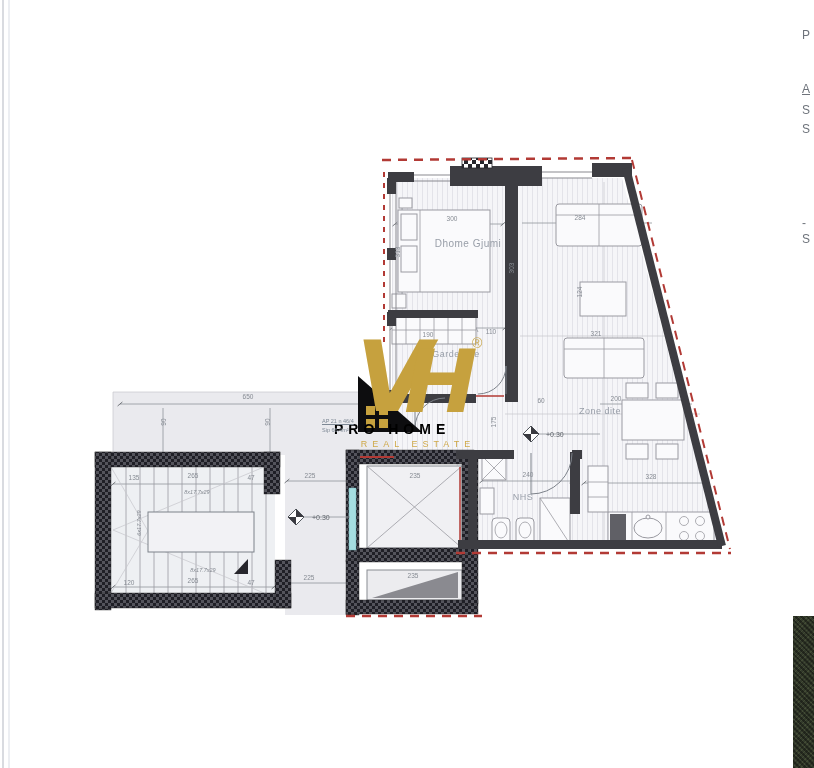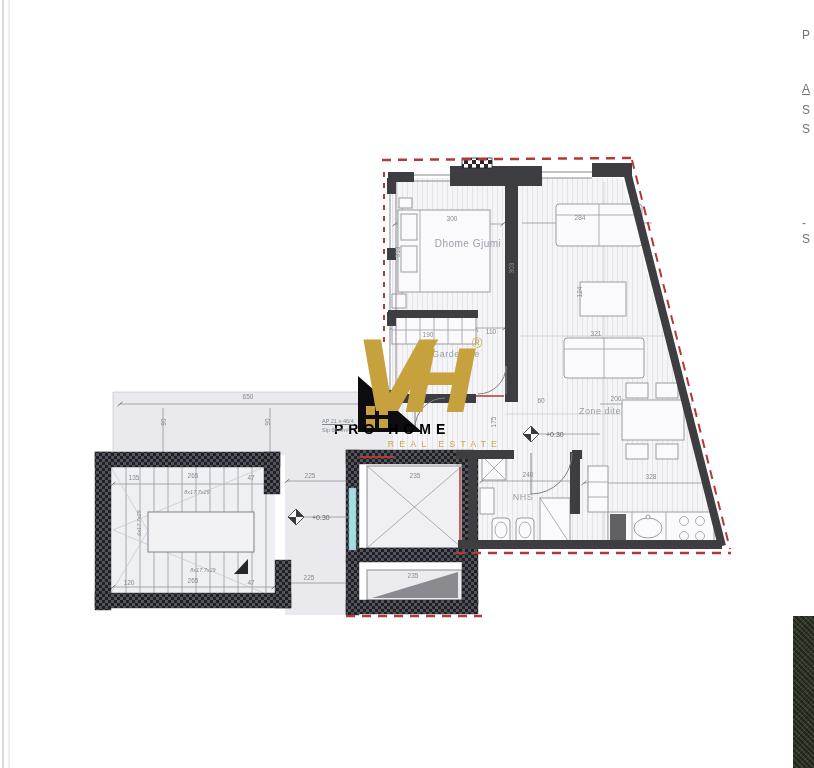--- a/index.html
+++ b/index.html
@@ -18,21 +18,21 @@
   .furnline{stroke:#9a9aa1;stroke-width:0.8;fill:none;}
   .door{stroke:#7d828a;stroke-width:1;fill:none;}
   
   .watermark{position:absolute;left:338px;top:326px;width:160px;height:140px;pointer-events:none;}
   .wm-v{position:absolute;left:18px;top:2px;font:italic 700 98px/1 "DejaVu Sans",sans-serif;color:#c6a13e;}
   .wm-h{position:absolute;left:66px;top:12px;font:italic 700 88px/1 "DejaVu Sans",sans-serif;color:#c6a13e;}
   .wm-r{position:absolute;left:134px;top:10px;font:400 14px/1 "Liberation Sans",sans-serif;color:#c9a84f;}
   .wm-house{position:absolute;left:14px;top:40px;}
   .wm-line1{position:absolute;top:96px;left:-4px;width:168px;
             font:700 14px/1 "Liberation Sans",sans-serif;letter-spacing:5px;color:#000000;}
-  .wm-line2{position:absolute;top:114px;left:-4px;width:168px;text-align:right;
+  .wm-line2{position:absolute;top:114px;left:-4px;width:168px;text-align:center;
             font:400 9px/1 "Liberation Sans",sans-serif;letter-spacing:5px;color:#cfa94a;}
   .unit-label{position:absolute;left:322px;top:417px;font-size:5.5px;line-height:1.6;
               color:#7d8894;filter:blur(0.3px);}
   .unit-label .u1{text-decoration:underline;}
   
   .side-col{position:absolute;left:802px;top:0;width:12px;height:768px;overflow:hidden;}
   .side-frag{position:absolute;left:0;font-size:12px;color:#6e737b;}
   .side-frag.u{text-decoration:underline;}
   
   .green-corner{position:absolute;left:793px;top:616px;width:21px;height:152px;

